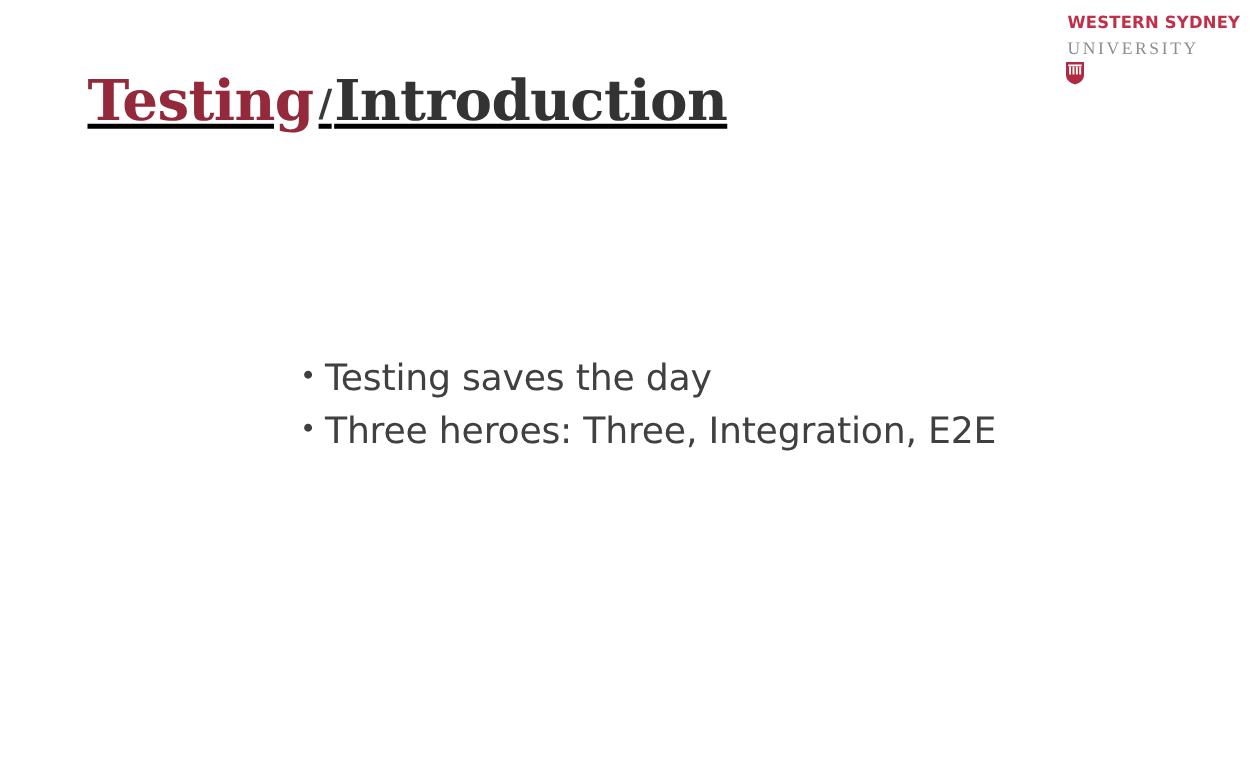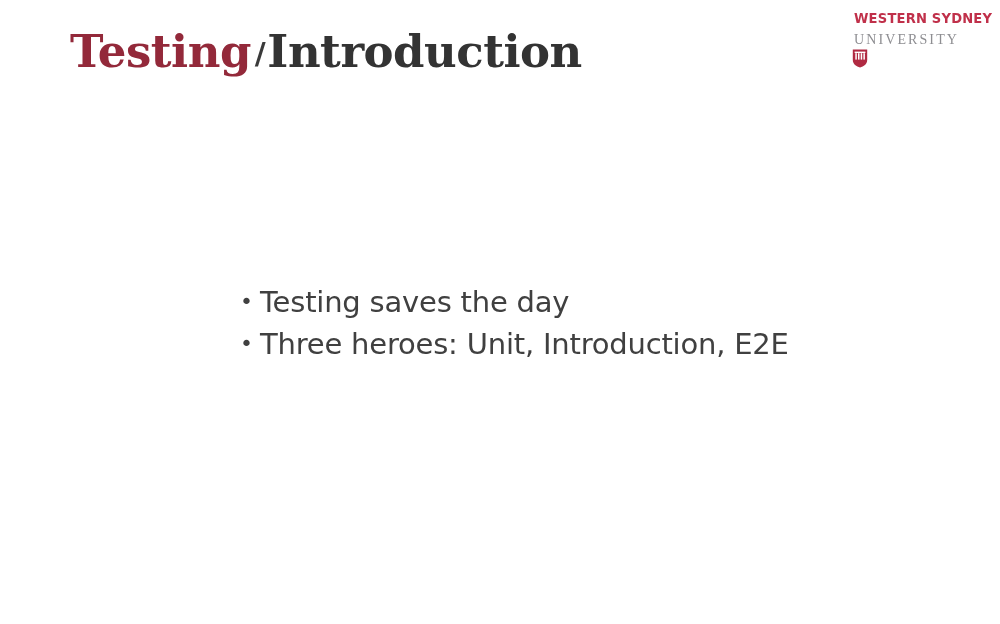--- a/index.html
+++ b/index.html
@@ -16,27 +16,28 @@
     background: #ffffff;
     overflow: hidden;
     font-family: "Liberation Sans", "DejaVu Sans", sans-serif;
     -webkit-font-smoothing: antialiased;
   }
 
   
   .slide-title {
     position: absolute;
     left: 70px;
-    top: 24px;
+    top: 36px;
     white-space: nowrap;
     font-family: "DejaVu Serif", "Liberation Serif", serif;
     font-weight: bold;
     font-size: 45px;
-    line-height: 56px;
+    line-height: 90px;
     letter-spacing: -0.5px;
+    text-decoration: underline;
   }
 
   .title-topic {
     color: #93293A;
   }
 
   .title-sep {
     color: #3A3A3A;
     font-size: 30px;
     font-weight: bold;
@@ -142,17 +143,17 @@
     </svg>
   </div>
 
   <div class="body-block">
     <div class="bullet-line">
       <span class="bullet-mark">•</span>
       <span class="bullet-text">Testing saves the day</span>
     </div>
     <div class="bullet-line">
       <span class="bullet-mark">•</span>
-      <span class="bullet-text">Three heroes: Unit, Introduction, E2E</span>
+      <span class="bullet-text">Three heroes: Three, Integration, E2E</span>
     </div>
   </div>
 
 </div>
 
 </body></html>

